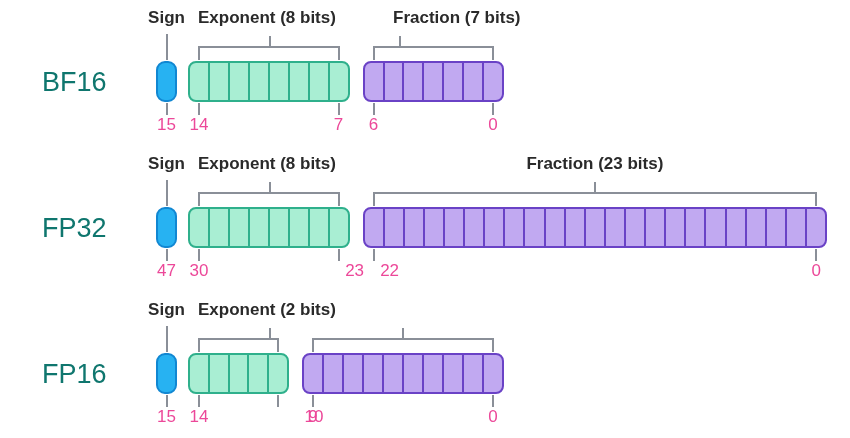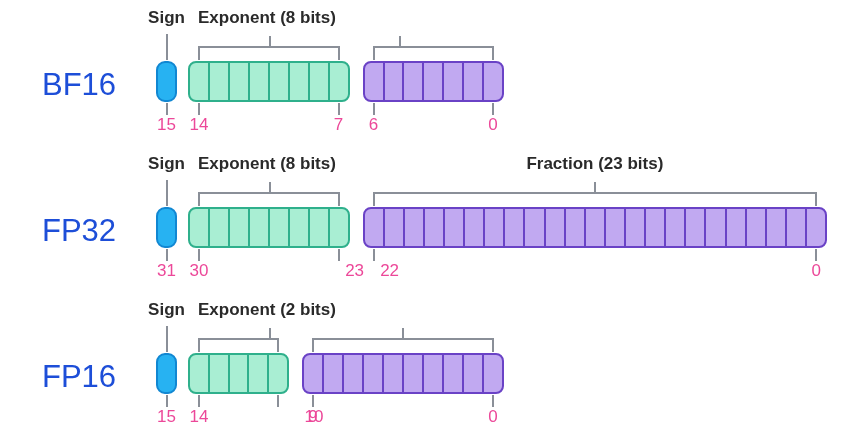--- a/index.html
+++ b/index.html
@@ -2,21 +2,21 @@
 <html><head>
 <meta charset="utf-8">
 <style>
   html,body { margin:0; padding:0; background:#ffffff; }
   #stage {
     position:relative; width:850px; height:438px; background:#ffffff;
     font-family:"Liberation Sans", sans-serif; overflow:hidden;
   }
   .row { position:absolute; left:0; width:850px; height:146px; }
   .abs { position:absolute; }
-  .row-label { font-size:31px; color:#1d4ed8; white-space:nowrap; }
+  .row-label { font-size:27px; color:#0f766e; white-space:nowrap; }
   .field-label { font-size:17px; font-weight:bold; color:#2a2a2a; white-space:nowrap; }
   .centered { transform:translateX(-50%); }
   .num { font-size:17px; color:#ec4899; transform:translateX(-50%); white-space:nowrap; }
   .vline { width:2px; background:#8a8f98; }
   .bracket { border:2px solid #8a8f98; border-bottom:none; box-sizing:border-box; }
   .bitbox { display:flex; border:2px solid; border-radius:8px; overflow:hidden; box-sizing:border-box; }
   .cell { flex:1 1 0; box-sizing:border-box; }
   .signbox { border-radius:9px; box-sizing:border-box; border:2px solid; }
 </style>
 </head>
@@ -40,20 +40,21 @@
         <div class="cell" style="border-left: 2px solid rgb(47, 176, 140);"></div>
         <div class="cell" style="border-left: 2px solid rgb(47, 176, 140);"></div>
         <div class="cell" style="border-left: 2px solid rgb(47, 176, 140);"></div>
         <div class="cell" style="border-left: 2px solid rgb(47, 176, 140);"></div>
         <div class="cell" style="border-left: 2px solid rgb(47, 176, 140);"></div>
       </div>
       <div class="abs vline" style="left: 198px; top: 103px; height: 12px;"></div>
       <div class="abs vline" style="left: 337.6px; top: 103px; height: 12px;"></div>
       <div class="abs num" style="left: 199px; top: 115px;">14</div>
       <div class="abs num" style="left: 338.6px; top: 115px;">7</div>
+      <div class="abs field-label" style="left: 393px; top: 8px;">Fraction (7 bits)</div>
       <div class="abs bracket" style="left: 372.6px; top: 46px; width: 121.4px; height: 14px;"></div>
       <div class="abs vline" style="left: 399px; top: 36px; height: 10px;"></div>
       <div class="abs bitbox" style="left: 362.6px; top: 61px; width: 141.4px; height: 41px; background: rgb(193, 169, 241); border-color: rgb(106, 66, 198);">
         <div class="cell"></div>
         <div class="cell" style="border-left: 2px solid rgb(106, 66, 198);"></div>
         <div class="cell" style="border-left: 2px solid rgb(106, 66, 198);"></div>
         <div class="cell" style="border-left: 2px solid rgb(106, 66, 198);"></div>
         <div class="cell" style="border-left: 2px solid rgb(106, 66, 198);"></div>
         <div class="cell" style="border-left: 2px solid rgb(106, 66, 198);"></div>
         <div class="cell" style="border-left: 2px solid rgb(106, 66, 198);"></div>
@@ -62,21 +63,21 @@
       <div class="abs vline" style="left: 492px; top: 103px; height: 12px;"></div>
       <div class="abs num" style="left: 373.6px; top: 115px;">6</div>
       <div class="abs num" style="left: 493px; top: 115px;">0</div>
     </div>
     <div class="row" style="top: 146px;">
       <div class="abs row-label" style="left: 42px; top: 67px;">FP32</div>
       <div class="abs field-label centered" style="left: 166.5px; top: 8px;">Sign</div>
       <div class="abs vline" style="left: 165.5px; top: 34px; height: 26px;"></div>
       <div class="abs signbox" style="left: 156px; top: 61px; width: 21px; height: 41px; background: rgb(39, 178, 242); border-color: rgb(17, 135, 210);"></div>
       <div class="abs vline" style="left: 165.5px; top: 103px; height: 12px;"></div>
-      <div class="abs num" style="left: 166.5px; top: 115px;">31</div>
+      <div class="abs num" style="left: 166.5px; top: 115px;">47</div>
       <div class="abs field-label" style="left: 198px; top: 8px;">Exponent (8 bits)</div>
       <div class="abs bracket" style="left: 198px; top: 46px; width: 141.6px; height: 14px;"></div>
       <div class="abs vline" style="left: 269px; top: 36px; height: 10px;"></div>
       <div class="abs bitbox" style="left: 188px; top: 61px; width: 161.6px; height: 41px; background: rgb(169, 238, 211); border-color: rgb(47, 176, 140);">
         <div class="cell"></div>
         <div class="cell" style="border-left: 2px solid rgb(47, 176, 140);"></div>
         <div class="cell" style="border-left: 2px solid rgb(47, 176, 140);"></div>
         <div class="cell" style="border-left: 2px solid rgb(47, 176, 140);"></div>
         <div class="cell" style="border-left: 2px solid rgb(47, 176, 140);"></div>
         <div class="cell" style="border-left: 2px solid rgb(47, 176, 140);"></div>

